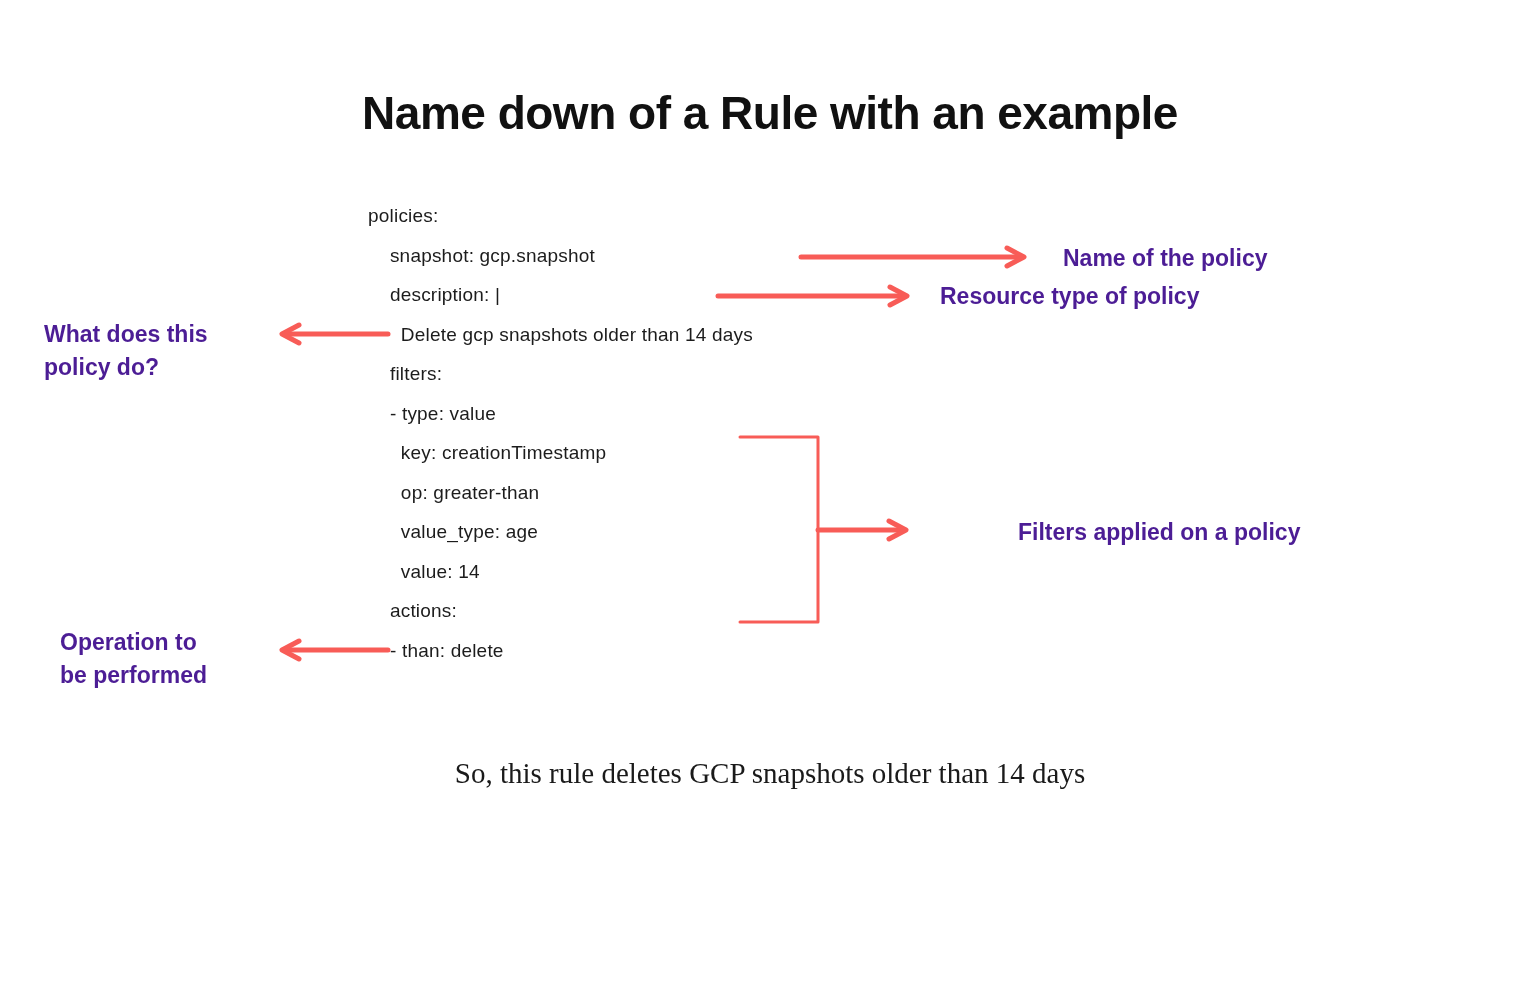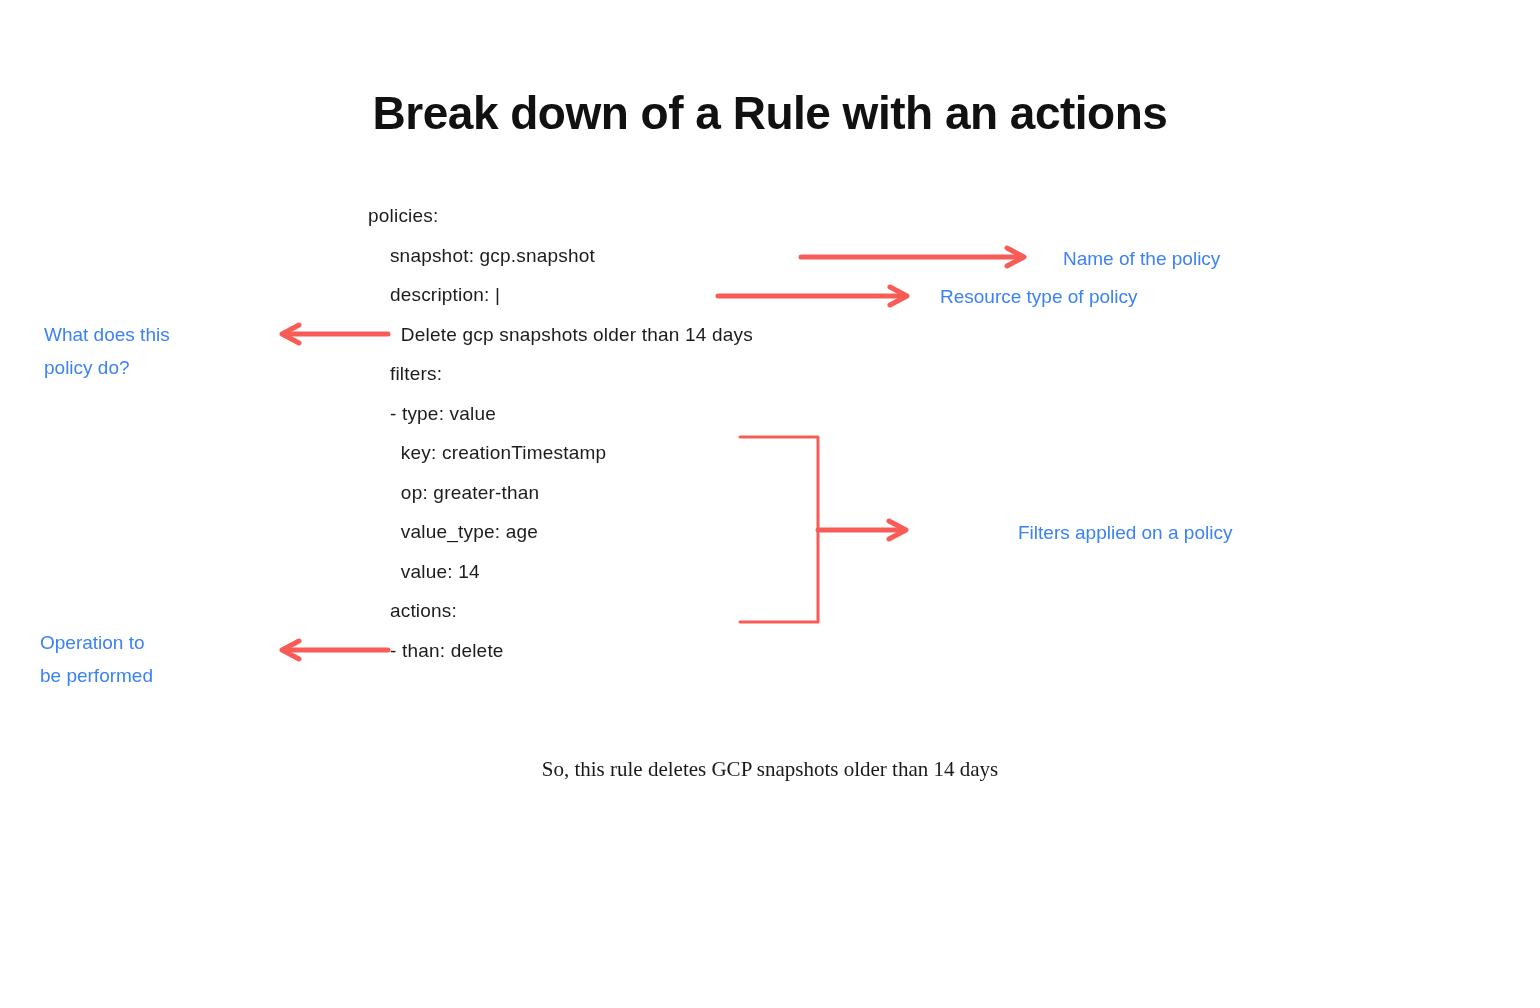--- a/index.html
+++ b/index.html
@@ -34,53 +34,53 @@
     color: #1c1c1c;
   }
   .code .code-line {
     white-space: pre;
     height: 39.5px;
     line-height: 39.5px;
     letter-spacing: 0.2px;
   }
   .annot {
     position: absolute;
-    color: #3b82f6;
-    font-weight: 400;
+    color: #4c1d95;
+    font-weight: 700;
     font-family: "Liberation Sans", sans-serif;
-    font-size: 19px;
+    font-size: 23px;
     line-height: 33px;
     white-space: pre-line;
   }
   .annot.center { }
   .arrow-svg { position: absolute; overflow: visible; }
   .arrow-svg path, .arrow-svg line {
     stroke: #f85c57;
     fill: none;
     stroke-linecap: round;
     stroke-linejoin: round;
   }
   .footer {
     position: absolute;
     left: 0;
     top: 757px;
     width: 1540px;
     text-align: center;
     font-family: "Liberation Serif", serif;
-    font-size: 21px;
+    font-size: 29px;
     font-weight: 500;
     color: #1a1a1a;
   }
 </style>
 </head>
 <body>
 
 <div class="canvas">
 
-  <div class="title">Break down of a Rule with an actions</div>
+  <div class="title">Name down of a Rule with an example</div>
 
   <div class="code">
     <div class="code-line">policies:</div>
     <div class="code-line">    snapshot: gcp.snapshot</div>
     <div class="code-line">    description: |</div>
     <div class="code-line">      Delete gcp snapshots older than 14 days</div>
     <div class="code-line">    filters:</div>
     <div class="code-line">    - type: value</div>
     <div class="code-line">      key: creationTimestamp</div>
     <div class="code-line">      op: greater-than</div>
@@ -113,18 +113,18 @@
     <path d="M3,6 L81,6 L81,191 L3,191" stroke-width="3"></path>
     <line x1="81" y1="99" x2="164" y2="99" stroke-width="5"></line>
     <path d="M152,90 L169,99 L152,108" stroke-width="5"></path>
   </svg>
   <div class="annot" style="left:1018px; top:516px;">Filters applied on a policy</div>
 
   <svg class="arrow-svg" style="left:278px; top:639px;" width="115" height="22">
     <line x1="110" y1="11" x2="10" y2="11" stroke-width="5"></line>
     <path d="M21,2 L4,11 L21,20" stroke-width="5"></path>
   </svg>
-  <div class="annot center" style="left:40px; top:626px; width:250px;">Operation to
+  <div class="annot center" style="left:60px; top:626px; width:250px;">Operation to
 be performed</div>
 
   <div class="footer">So, this rule deletes GCP snapshots older than 14 days</div>
 
 </div>
 
 </body></html>

